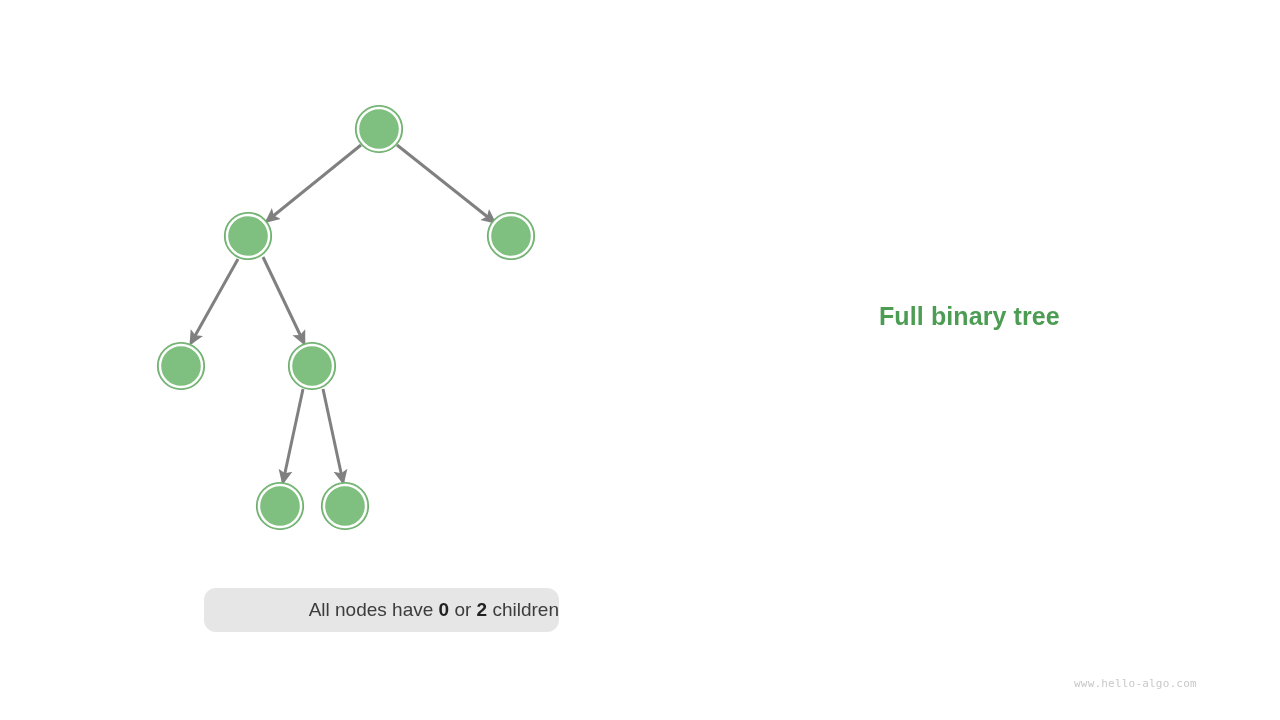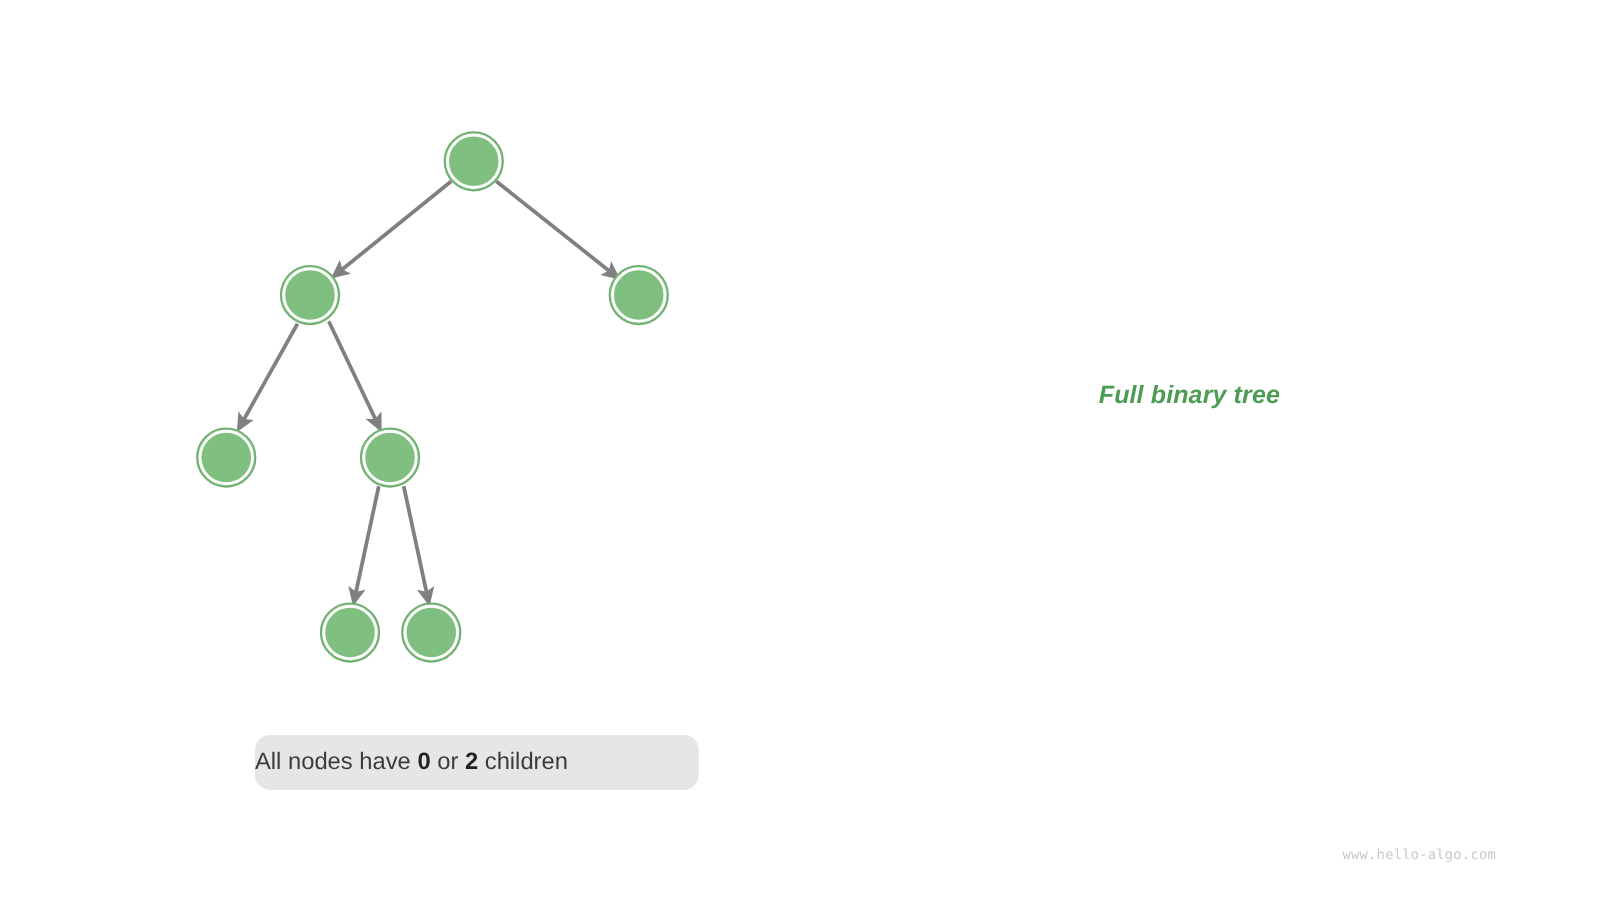--- a/index.html
+++ b/index.html
@@ -27,39 +27,38 @@
     left: 0;
     top: 0;
     width: 1280px;
     height: 720px;
     display: block;
   }
   .title-label {
     position: absolute;
     left: 879px;
     top: 302px;
-    font-size: 20px;
+    font-size: 25px;
     font-weight: bold;
     color: #4c9c53;
     letter-spacing: 0.1px;
     white-space: nowrap;
     line-height: 28px;
-    font-style: italic;
   }
   .caption-box {
     position: absolute;
     left: 204px;
     top: 588px;
     width: 355px;
     height: 44px;
     background: #e6e6e6;
     border-radius: 12px;
     display: flex;
     align-items: center;
-    justify-content: flex-start;
+    justify-content: flex-end;
     box-sizing: border-box;
   }
   .caption-text {
     font-size: 19px;
     color: #3c3c3c;
     white-space: nowrap;
     line-height: 22px;
   }
   .caption-text b {
     font-weight: bold;

